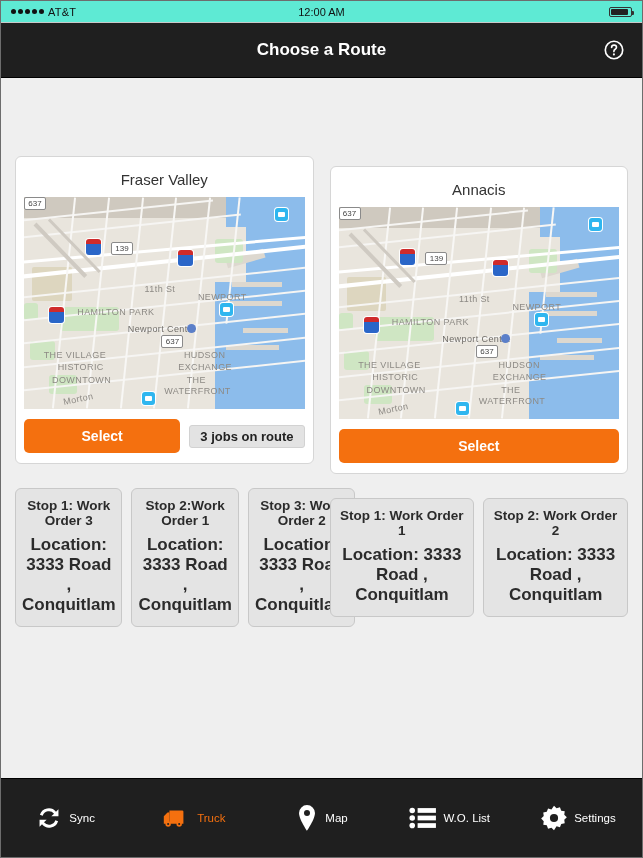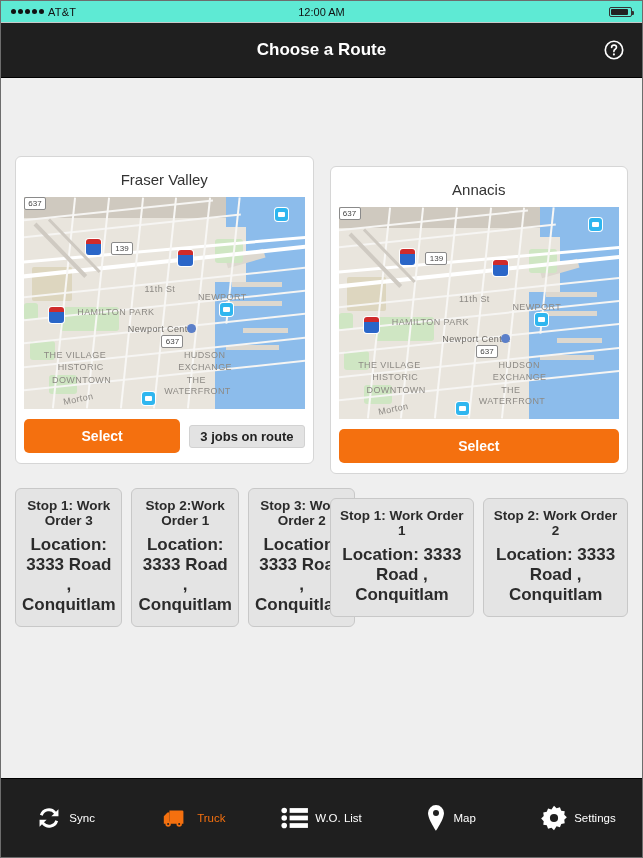--- a/index.html
+++ b/index.html
@@ -620,44 +620,44 @@
           <circle cx="19.4" cy="18.4" r="2.9" fill="#f4700f"></circle>
           <circle cx="7.6" cy="18.4" r="1.1" fill="#1f1f1f"></circle>
           <circle cx="19.4" cy="18.4" r="1.1" fill="#1f1f1f"></circle>
         </svg>
       </span>
       <span class="tab-label">Truck</span>
     </div>
 
     <div class="tab">
       <span class="tab-icon">
+        <svg width="24" height="28" viewBox="0 0 20 26" aria-hidden="true">
+          <path d="M10 1a7.4 7.4 0 0 0-7.4 7.4C2.6 14.2 10 25 10 25s7.4-10.8 7.4-16.6A7.4 7.4 0 0 0 10 1Z" fill="#ffffff"></path>
+          <circle cx="10" cy="8.3" r="2.8" fill="#1f1f1f"></circle>
+        </svg>
+      </span>
+      <span class="tab-label">Map</span>
+    </div>
+
+    <div class="tab">
+      <span class="tab-icon">
         <svg width="28" height="24" viewBox="0 0 26 22" aria-hidden="true">
           <circle cx="3" cy="4" r="2.6" fill="#ffffff"></circle>
           <circle cx="3" cy="11" r="2.6" fill="#ffffff"></circle>
           <circle cx="3" cy="18" r="2.6" fill="#ffffff"></circle>
           <rect x="8" y="1.8" width="17" height="4.4" fill="#ffffff"></rect>
           <rect x="8" y="8.8" width="17" height="4.4" fill="#ffffff"></rect>
           <rect x="8" y="15.8" width="17" height="4.4" fill="#ffffff"></rect>
         </svg>
       </span>
       <span class="tab-label">W.O. List</span>
     </div>
 
     <div class="tab">
       <span class="tab-icon">
-        <svg width="24" height="28" viewBox="0 0 20 26" aria-hidden="true">
-          <path d="M10 1a7.4 7.4 0 0 0-7.4 7.4C2.6 14.2 10 25 10 25s7.4-10.8 7.4-16.6A7.4 7.4 0 0 0 10 1Z" fill="#ffffff"></path>
-          <circle cx="10" cy="8.3" r="2.8" fill="#1f1f1f"></circle>
-        </svg>
-      </span>
-      <span class="tab-label">Map</span>
-    </div>
-
-    <div class="tab">
-      <span class="tab-icon">
         <svg width="28" height="28" viewBox="0 0 24 24" aria-hidden="true">
           <path d="M12 1.6l2.2 2.1 2.9-.9 1.1 2.9 3 .6-.4 3 2.2 2.1-2.2 2.1.4 3-3 .6-1.1 2.9-2.9-.9L12 22.4l-2.2-2.1-2.9.9-1.1-2.9-3-.6.4-3L1 12.4l2.2-2.1-.4-3 3-.6 1.1-2.9 2.9.9Z" fill="#ffffff"></path>
           <circle cx="12" cy="12" r="3.5" fill="#1f1f1f"></circle>
         </svg>
       </span>
       <span class="tab-label">Settings</span>
     </div>
 
   </div>
 </div>

